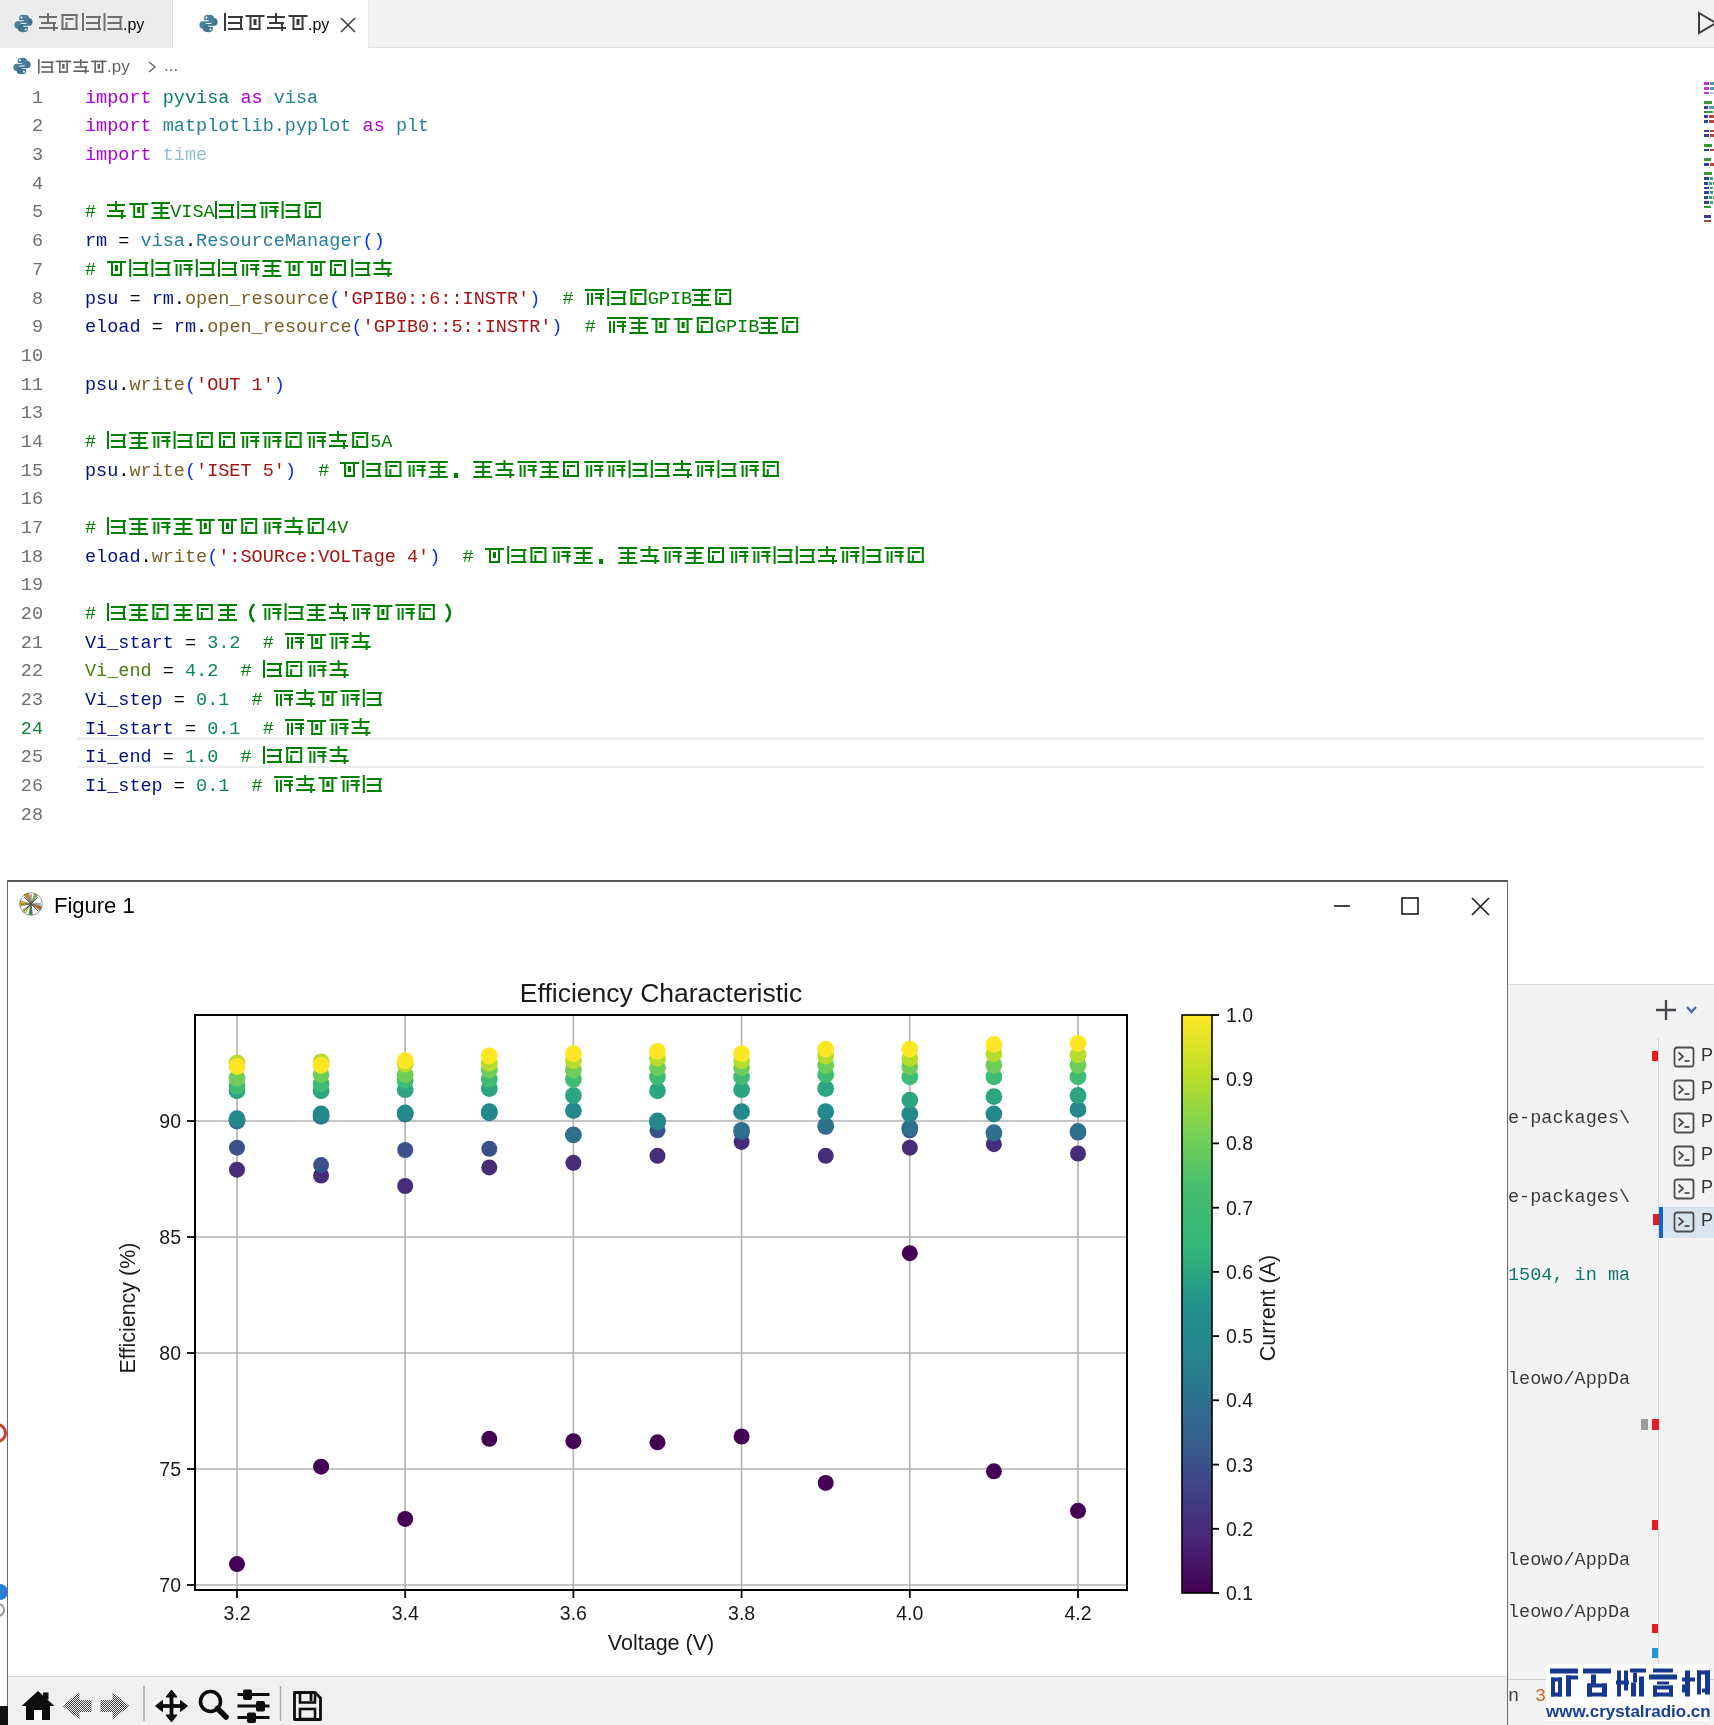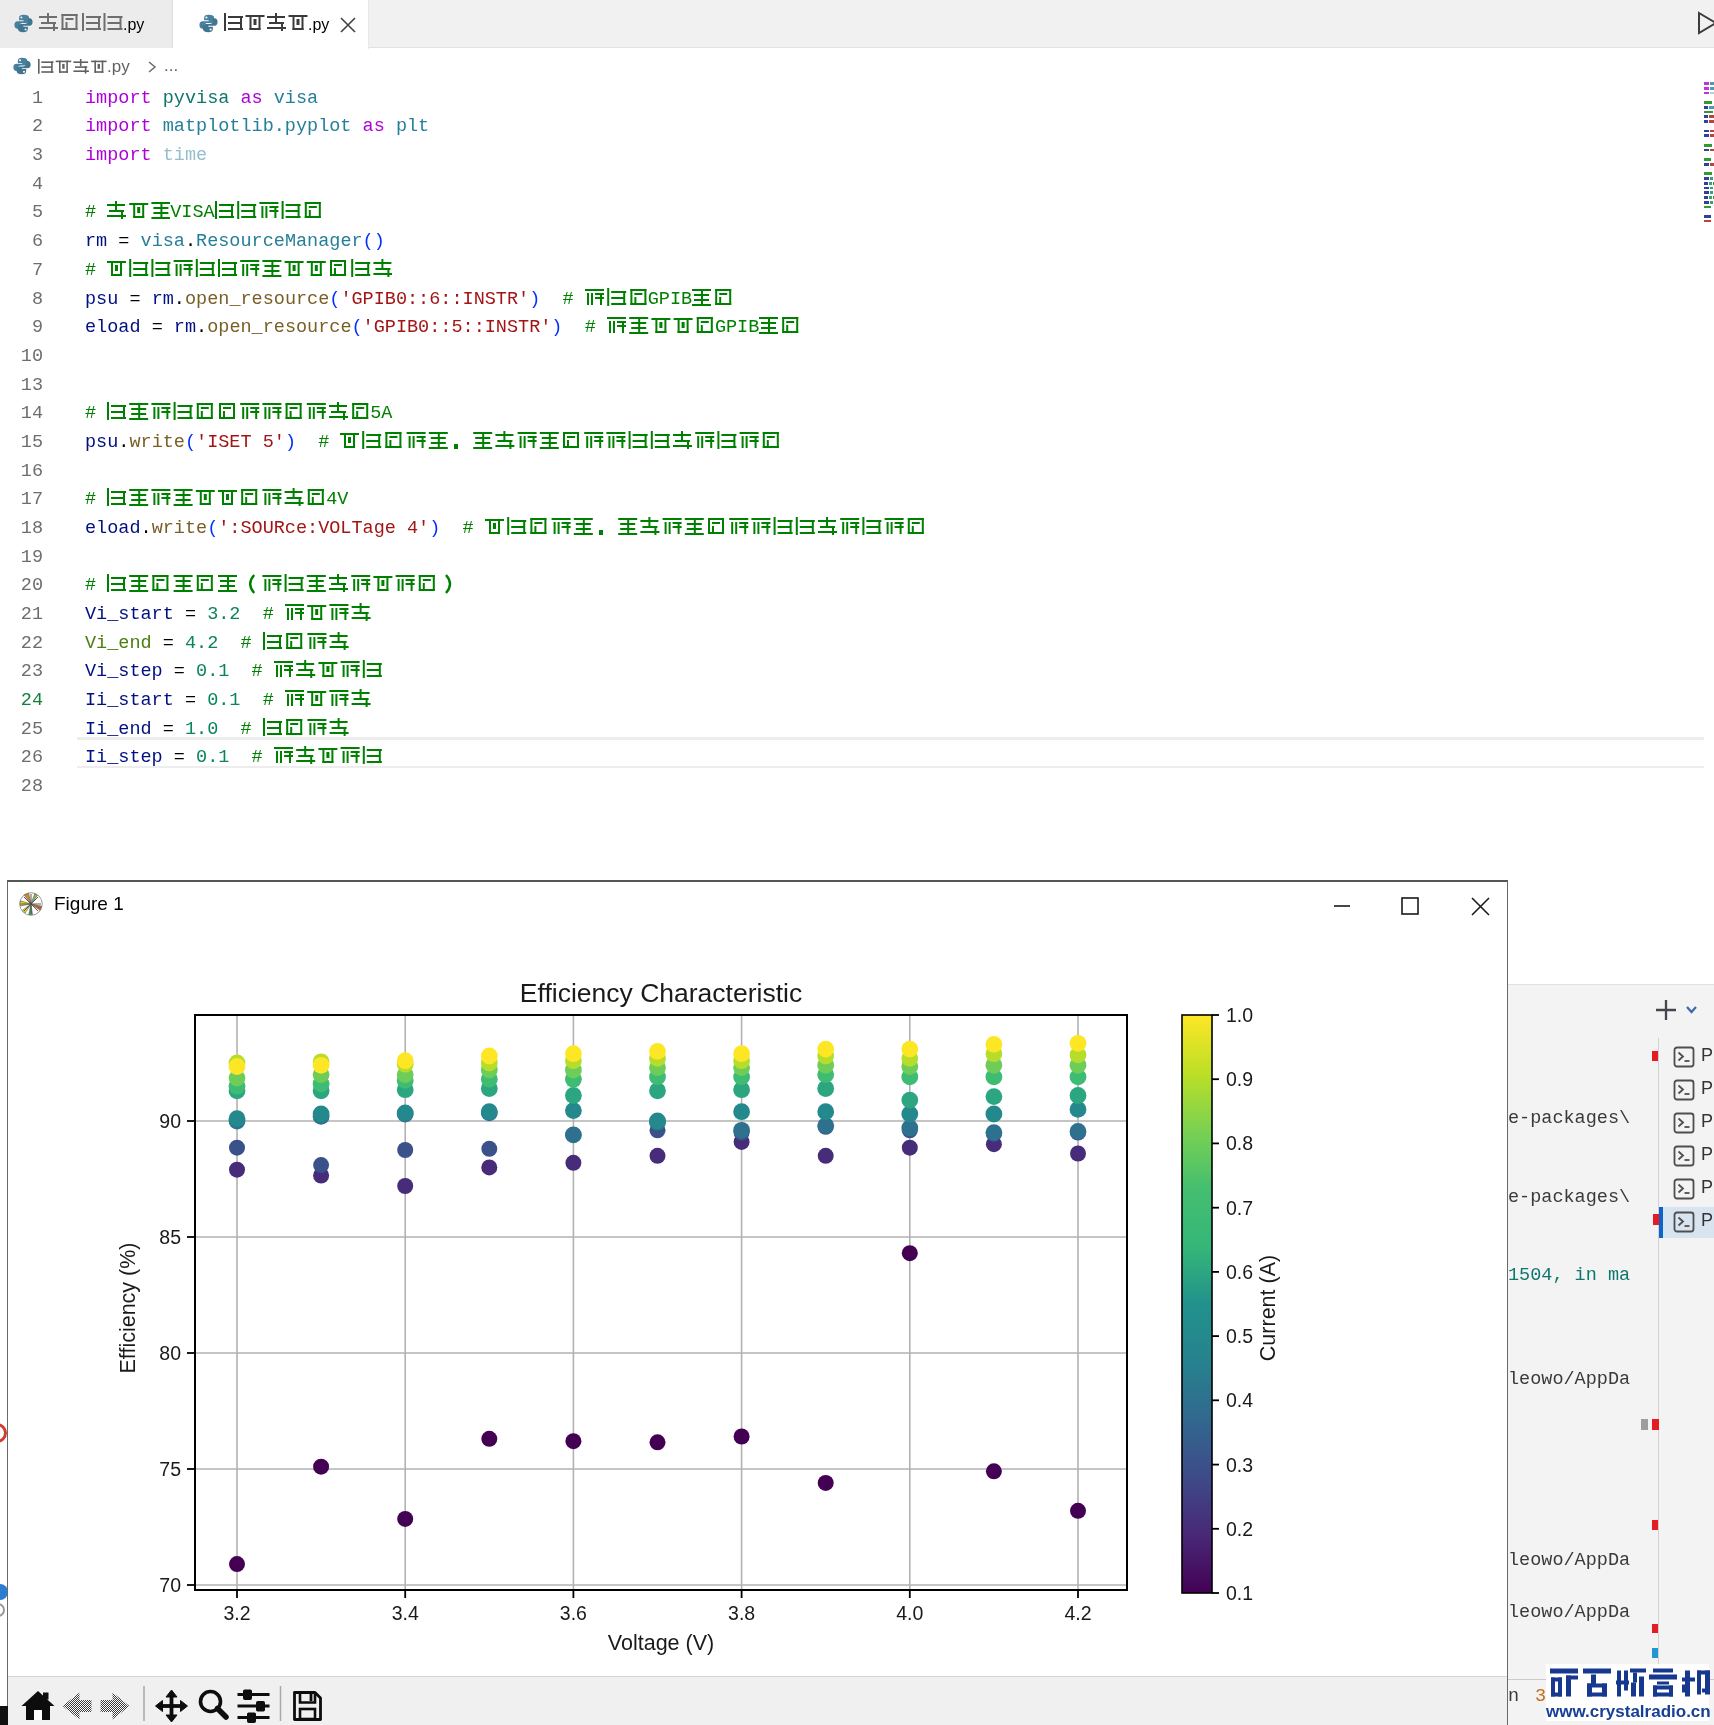--- a/index.html
+++ b/index.html
@@ -299,20 +299,21 @@
           <rect x="9.0" y="1.0" width="2.0" height="16.0" fill="#008000"></rect>
           <rect x="0.0" y="16.0" width="19.0" height="2.0" fill="#008000"></rect>
           <rect x="23.2" y="1.0" width="16.0" height="2.0" fill="#008000"></rect>
           <rect x="23.2" y="1.0" width="2.0" height="16.0" fill="#008000"></rect>
           <rect x="23.2" y="15.0" width="16.0" height="2.0" fill="#008000"></rect>
           <rect x="37.2" y="1.0" width="2.0" height="16.0" fill="#008000"></rect>
           <rect x="27.2" y="5.0" width="8.0" height="2.0" fill="#008000"></rect>
           <rect x="27.2" y="9.0" width="2.0" height="7.0" fill="#008000"></rect>
         </svg></span></div>
 <div class="cl"><span class="ln">10</span><span class="ct"></span></div>
+<div class="cl"><span class="ln">11</span><span class="ct"><span style="color:#001080">psu</span><span style="color:#000000">.</span><span style="color:#795e26">write</span><span style="color:#0431fa">(</span><span style="color:#a31515">'OUT 1'</span><span style="color:#0431fa">)</span></span></div>
 <div class="cl"><span class="ln">13</span><span class="ct"></span></div>
 <div class="cl"><span class="ln">14</span><span class="ct"><span style="color:#008000"># </span><svg width="263" height="20" viewBox="0 0 263 20" style="vertical-align:-4.0px">
           <rect x="0.0" y="0.0" width="2.0" height="18.0" fill="#008000"></rect>
           <rect x="4.0" y="3.0" width="15.0" height="2.0" fill="#008000"></rect>
           <rect x="4.0" y="9.0" width="13.0" height="2.0" fill="#008000"></rect>
           <rect x="4.0" y="15.0" width="15.0" height="2.0" fill="#008000"></rect>
           <rect x="16.0" y="3.0" width="2.0" height="14.0" fill="#008000"></rect>
           <rect x="22.2" y="1.0" width="19.0" height="2.0" fill="#008000"></rect>
           <rect x="24.2" y="6.0" width="15.0" height="2.0" fill="#008000"></rect>
           <rect x="24.2" y="11.0" width="15.0" height="2.0" fill="#008000"></rect>
@@ -1023,21 +1024,21 @@
 <path d="M13,13 L10.8,23.6 L14.4,23.7 Z" fill="#3cab4d"></path>
 <path d="M13,13 L4.6,19.2 L7.2,21.9 Z" fill="#e7e32f"></path>
 </g>
 <g stroke="#4a4a4a" stroke-width="0.9">
         <line x1="6" y1="6" x2="20" y2="20"></line>
         <line x1="20" y1="6" x2="6" y2="20"></line>
         <line x1="13" y1="3" x2="13" y2="23"></line>
         <line x1="3" y1="13" x2="23" y2="13"></line>
       </g>
 </svg>
-<span style="position:absolute;left:46px;top:11px;font-size:19px;color:#000">Figure 1</span>
+<span style="position:absolute;left:46px;top:11px;font-size:22px;color:#000">Figure 1</span>
 <svg width="200" height="24" viewBox="0 0 200 24" style="position:absolute;left:1316px;top:12px">
 <line x1="10" y1="12" x2="26" y2="12" stroke="#1a1a1a" stroke-width="1.6"></line>
 <rect x="78" y="4" width="16" height="16" fill="none" stroke="#1a1a1a" stroke-width="1.6"></rect>
 <path d="M148,4 L165,21 M165,4 L148,21" stroke="#1a1a1a" stroke-width="1.6"></path>
 </svg>
 </div>
 <svg width="1499" height="756" viewBox="0 0 1499 756" style="position:absolute;left:8px;top:920px">
 <rect x="0" y="0" width="1499" height="756" fill="#fff"></rect>
 <line x1="229.0" y1="95" x2="229.0" y2="670" stroke="#b2b2b2" stroke-width="1.6"></line>
 <line x1="397.2" y1="95" x2="397.2" y2="670" stroke="#b2b2b2" stroke-width="1.6"></line>

